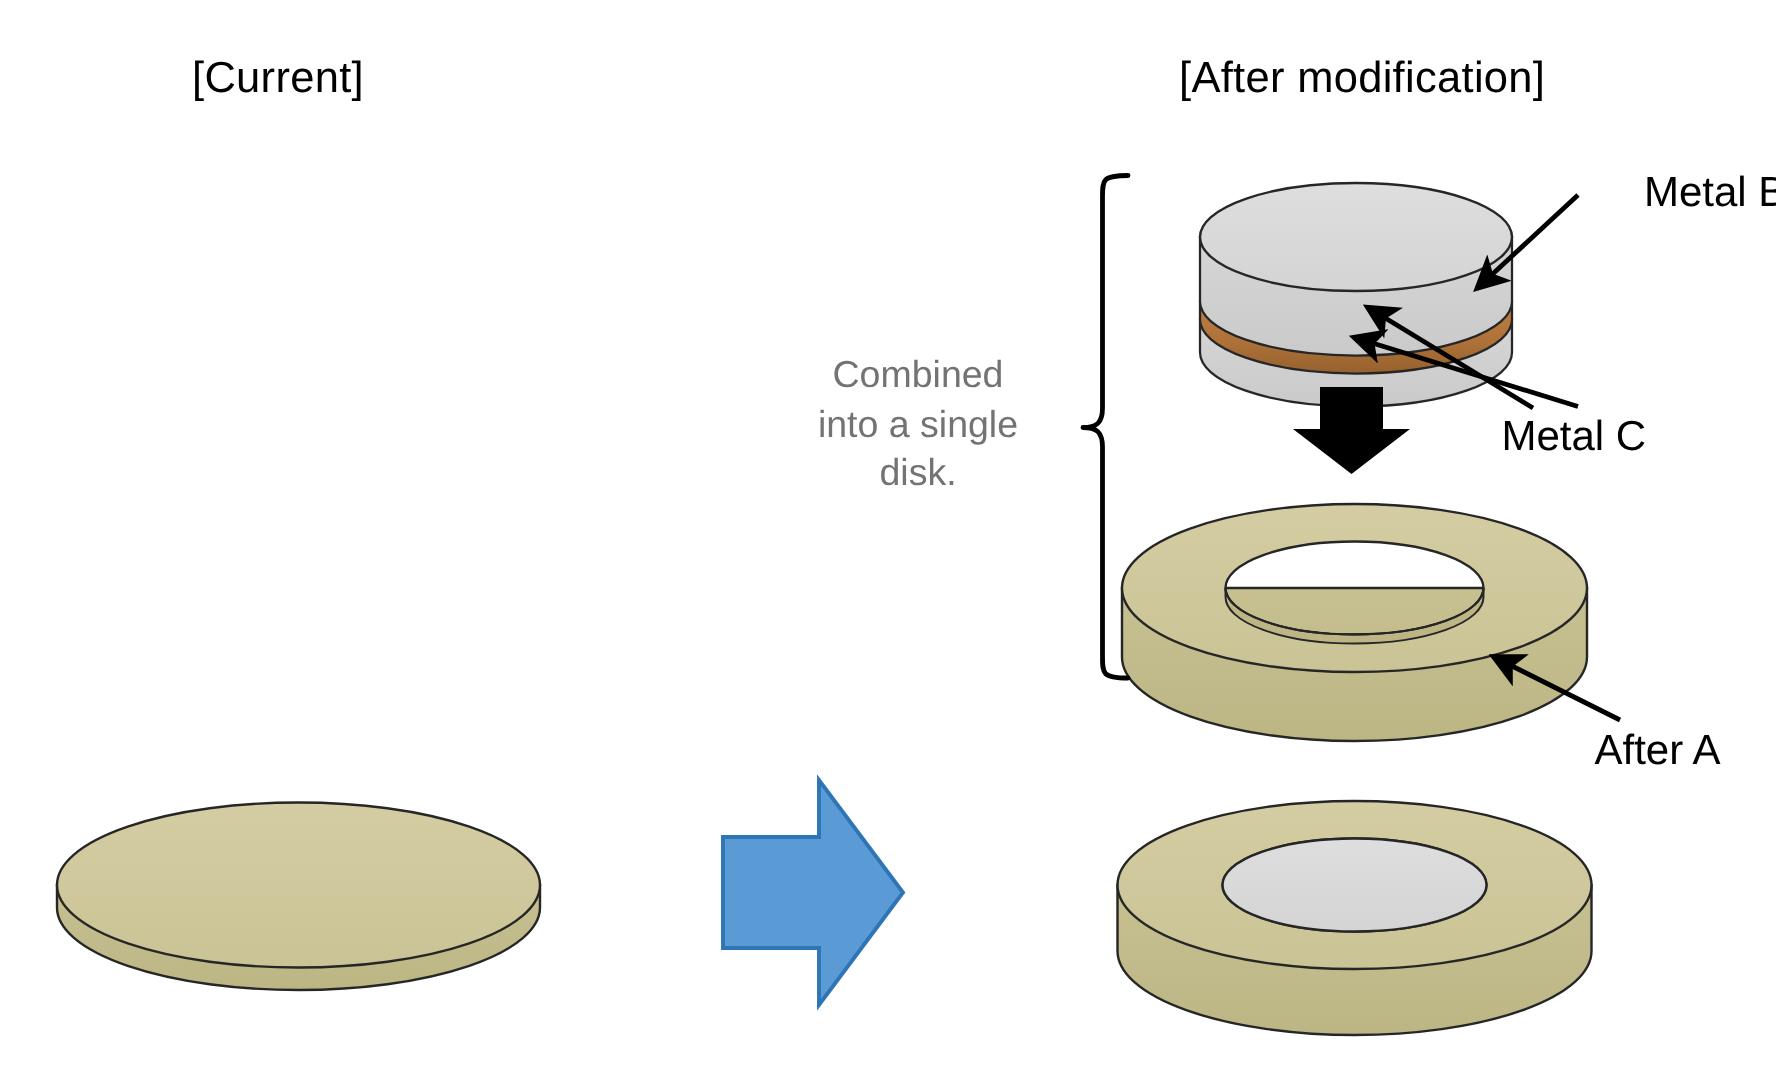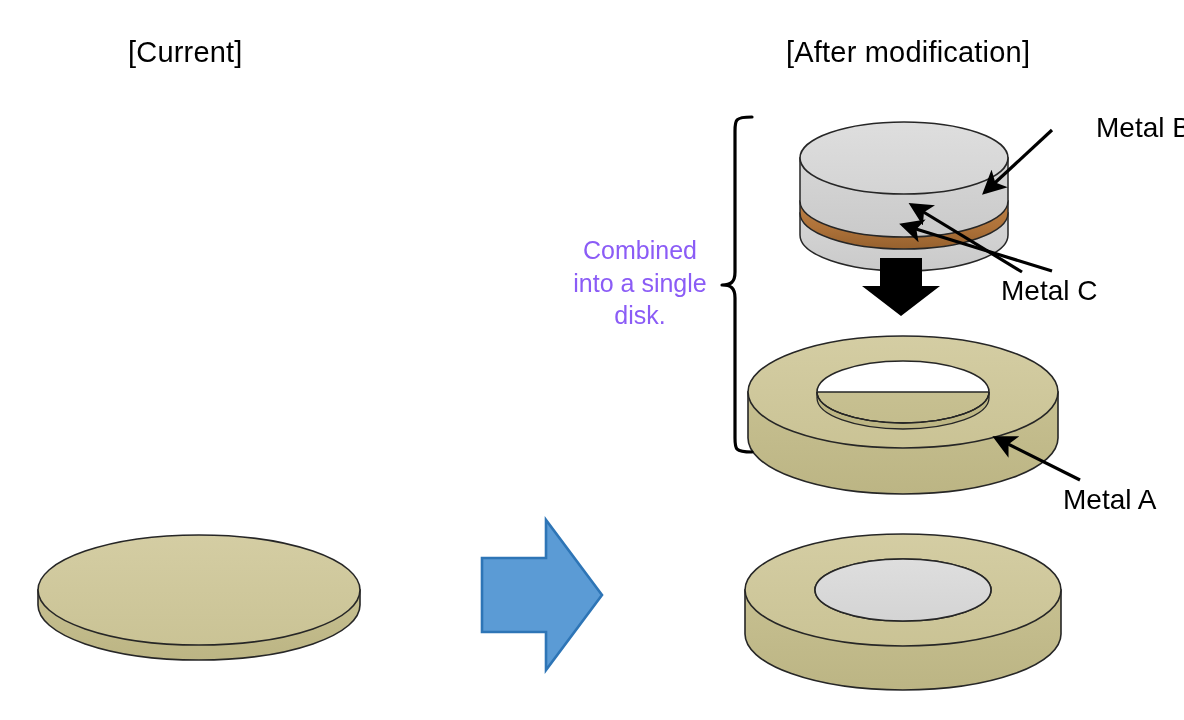--- a/index.html
+++ b/index.html
@@ -38,27 +38,27 @@
     font-size: 28px;
     color: #000;
     white-space: nowrap;
   }
   #label-metal-b { left: 1096px; top: 112px; }
   #label-metal-c { left: 1001px; top: 275px; text-align: center; }
   #label-metal-a { left: 1063px; top: 484px; }
 
   #note-combined {
     position: absolute;
-    left: 560px;
+    left: 532px;
     top: 234px;
     width: 160px;
     font-size: 25px;
     line-height: 1.30;
     text-align: center;
-    color: #8b5cf6;
+    color: #737373;
   }
   svg { display: block; }
 </style>
 </head>
 <body>
 
 <div id="stage">
 
   <div class="hdr" id="title-current">[Current]</div>
 
@@ -197,15 +197,15 @@
       <line x1="1080" y1="480" x2="996" y2="438" marker-end="url(#arrowhead)"></line>
     </g>
   </svg>
 
   <div id="note-combined">Combined into a single disk.</div>
 
   <div class="lbl" id="label-metal-b">Metal B</div>
 
   <div class="lbl" id="label-metal-c">Metal C</div>
 
-  <div class="lbl" id="label-metal-a">Metal A</div>
+  <div class="lbl" id="label-metal-a">After A</div>
 
 </div>
 
 </body></html>

